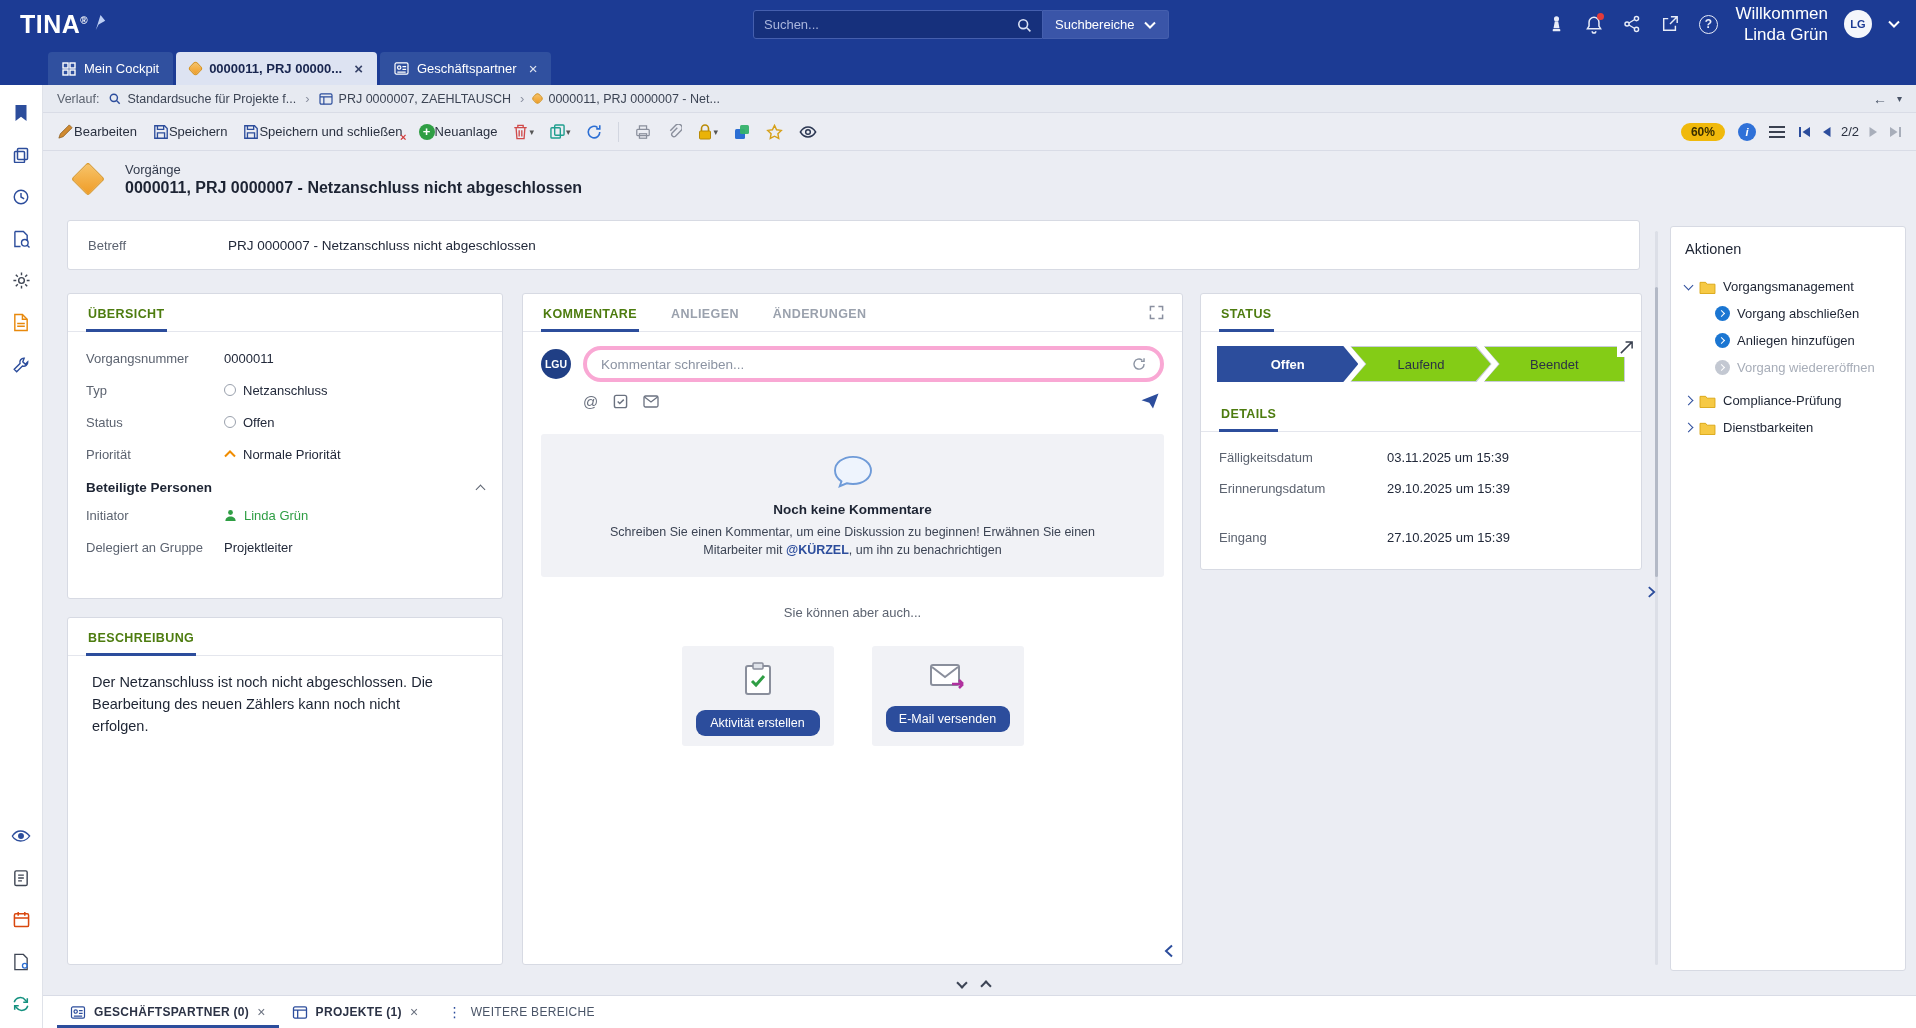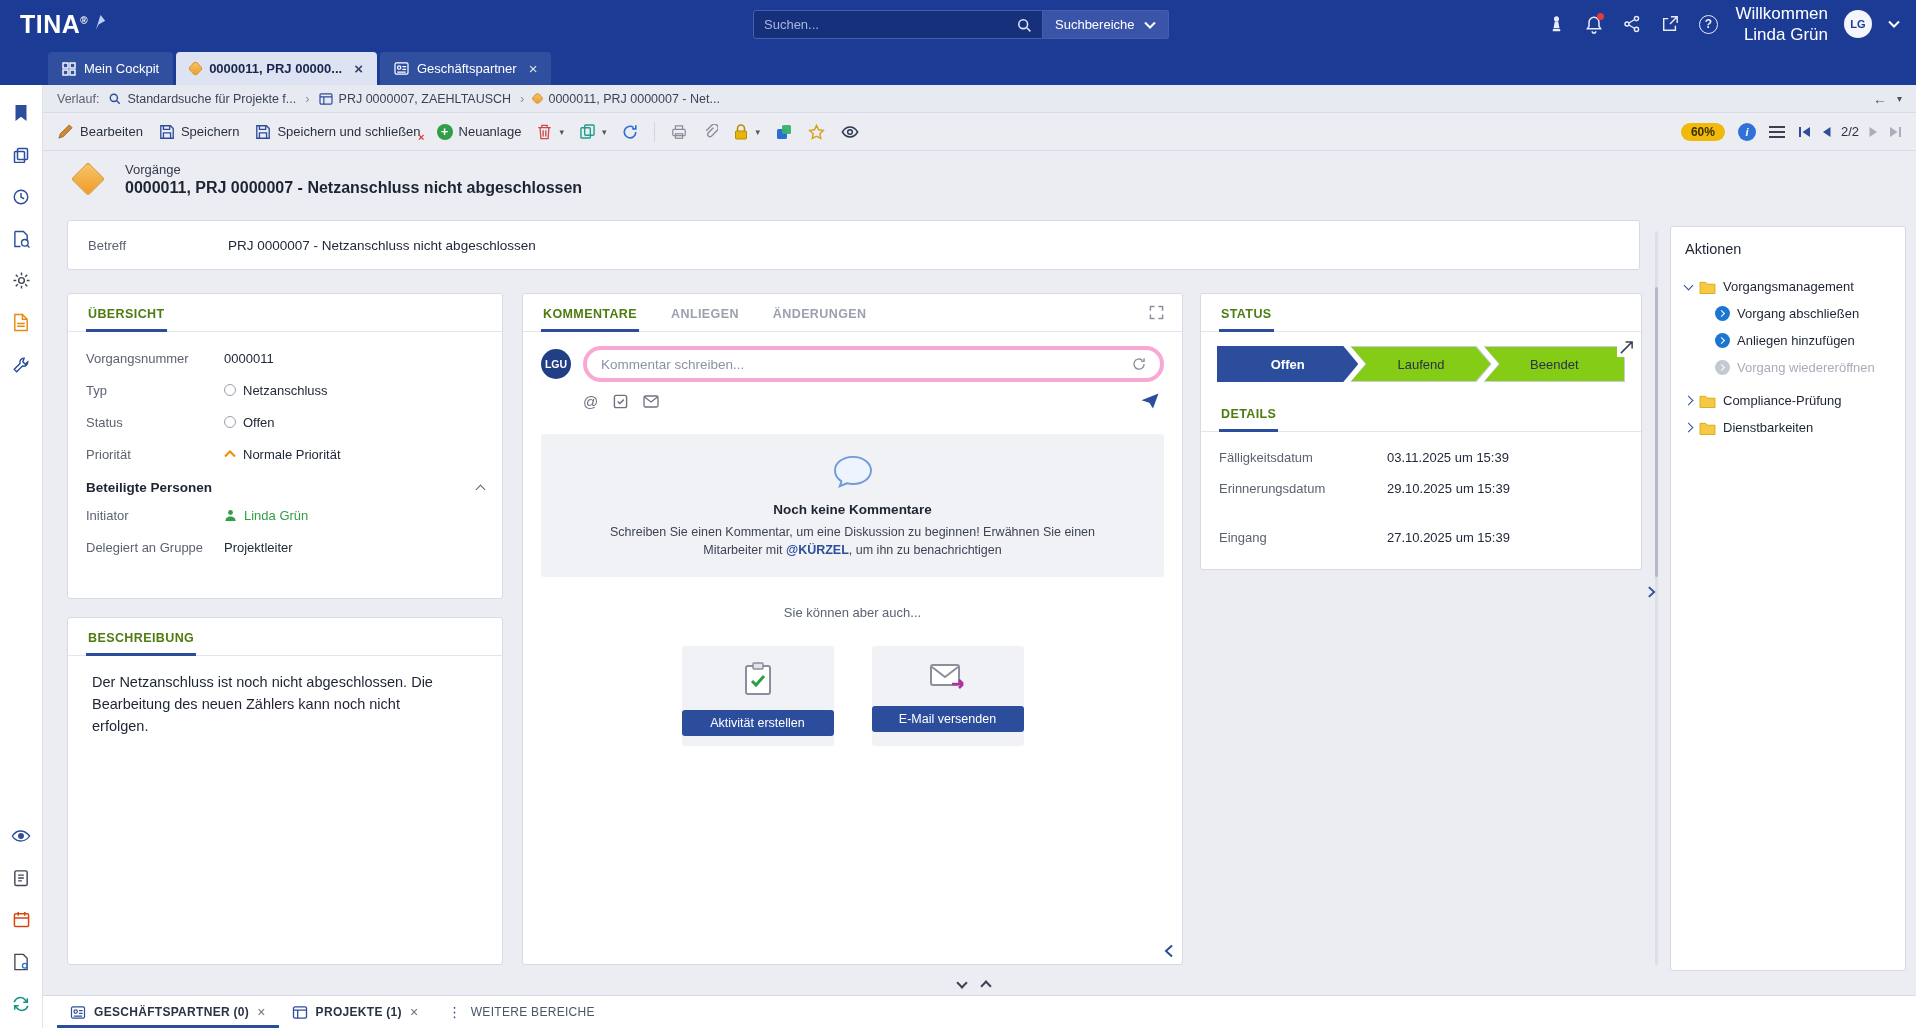--- a/index.html
+++ b/index.html
@@ -40,21 +40,21 @@
 
   
   .histbar { height:28px; background:#e7eaf1; border-bottom:1px solid #d9dce6; display:flex; align-items:center; padding:0 14px; gap:9px; font-size:12.5px; color:#3c4454; }
   .hist-label { color:#5c6370; }
   .hist-item { display:flex; align-items:center; gap:6px; cursor:pointer; white-space:nowrap; }
   .hist-sep { color:#8a90a0; font-size:13px; }
   .hist-right { margin-left:auto; display:flex; align-items:center; gap:10px; color:#4a5568; }
 
   
   .toolbar { height:38px; background:#ebedf3; border-bottom:1px solid #d9dce6; display:flex; align-items:center; padding:0 14px; gap:16px; color:#2a3140; }
-  .tool { display:flex; align-items:center; gap:6px; cursor:pointer; font-size:13px; white-space:nowrap; position:relative; }
+  .tool { display:flex; align-items:center; cursor:pointer; font-size:13px; white-space:nowrap; position:relative; }
   .tool .caret { font-size:9px; color:#555; margin-left:1px; }
   .tb-sep { width:1px; height:20px; background:#d2d6e0; }
   .tool-right { margin-left:auto; display:flex; align-items:center; gap:13px; }
   .badge { background:#f0b90b; color:#3a2f00; font-weight:bold; font-size:12px; padding:2px 10px; border-radius:10px; cursor:pointer; }
   .info-circle { width:18px; height:18px; border-radius:50%; background:#2f71d8; color:#fff; font-size:11px; font-weight:bold; font-style:italic; display:flex; align-items:center; justify-content:center; cursor:pointer; }
   .burger { display:flex; flex-direction:column; gap:3px; cursor:pointer; }
   .burger i { display:block; width:16px; height:2px; background:#3a4150; }
   .pager { display:flex; align-items:center; gap:10px; font-size:13px; }
   .nav-ic { color:#2c4d9c; cursor:pointer; display:flex; align-items:center; }
   .nav-ic.disabled { color:#a8aeba; }
@@ -108,21 +108,21 @@
   .at-glyph { font-size:15px; cursor:pointer; line-height:1; }
   .send { margin-left:auto; margin-right:4px; cursor:pointer; }
   .empty-panel { margin:12px 18px 0; background:#f1f2f6; border-radius:3px; padding:20px 40px 18px; text-align:center; }
   .empty-panel svg { margin:0 auto; }
   .empty-title { font-weight:bold; font-size:13.5px; margin-top:12px; color:#1d2433; }
   .empty-text { font-size:12.5px; color:#3c4454; margin-top:6px; line-height:1.45; }
   .mention { font-weight:bold; color:#2c4d9c; cursor:pointer; }
   .also { text-align:center; color:#5c6370; font-size:13px; margin-top:28px; }
   .tiles { display:flex; justify-content:center; gap:38px; margin-top:26px; }
   .tile { width:152px; background:#f1f2f6; border-radius:3px; padding:16px 10px 10px; display:flex; flex-direction:column; align-items:center; gap:14px; }
-  .tile-btn { width:152px; height:26px; background:#2c4d9c; color:#fff; border:none; border-radius:3px; font-size:12.5px; cursor:pointer; font-family:inherit; }
+  .tile-btn { width:124px; height:26px; background:#2c4d9c; color:#fff; border:none; border-radius:9px; font-size:12.5px; cursor:pointer; font-family:inherit; }
   .mid-collapse { position:absolute; right:8px; bottom:6px; color:#2c4d9c; cursor:pointer; }
 
   .col-right { position:absolute; left:1157px; top:86px; width:442px; }
   .status-card { height:277px; position:relative; }
   .steps { display:flex; padding:14px 16px 12px; }
   .step { flex:1; height:36px; position:relative; }
   .step + .step { margin-left:-8px; }
   .step .outer { position:absolute; inset:0; background:#c8cdda; }
   .step .inner { position:absolute; inset:1px; background:#84cc16; display:flex; align-items:center; justify-content:center; font-size:13px; color:#2b3245; }
   .clip-first { clip-path:polygon(0 0, calc(100% - 15px) 0, 100% 50%, calc(100% - 15px) 100%, 0 100%); }

